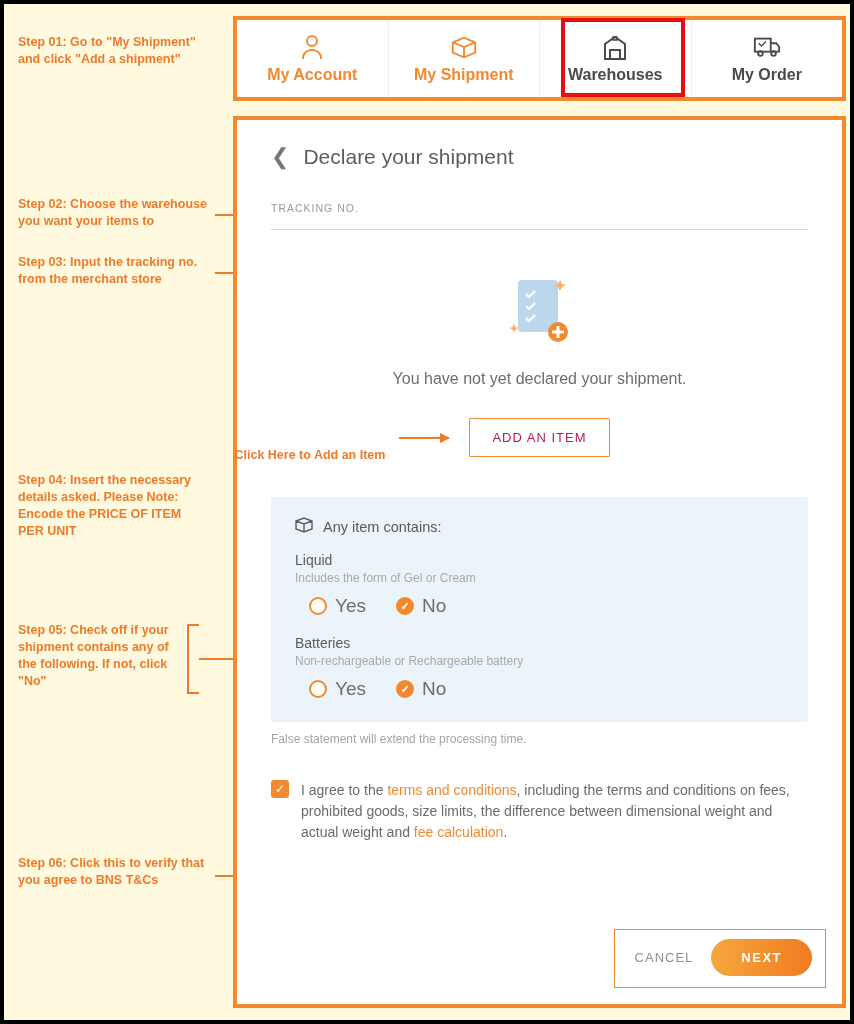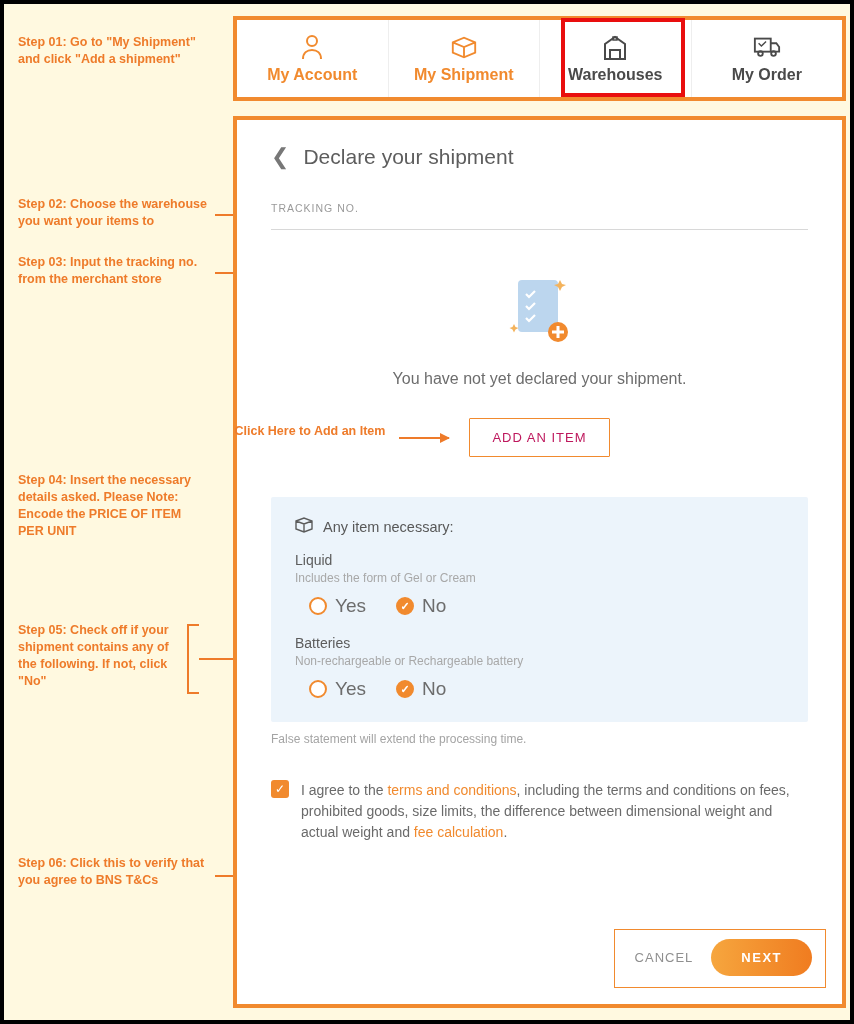--- a/index.html
+++ b/index.html
@@ -139,34 +139,34 @@
           <path d="M22 20l3 3 6-6 M22 32l3 3 6-6 M22 44l3 3 6-6" stroke="#fff" stroke-width="2.2" fill="none"></path>
           <circle cx="54" cy="58" r="10" fill="#f18a2e"></circle>
           <path d="M54 52v12 M48 58h12" stroke="#fff" stroke-width="3"></path>
           <path d="M56 6l2 4 4 1-4 2-2 4-2-4-4-2 4-1z" fill="#f4b35c"></path>
           <path d="M10 50l1.5 3 3 1-3 1.5-1.5 3-1.5-3-3-1.5 3-1z" fill="#f4b35c"></path>
         </svg>
       </span>
       <div class="empty-msg">You have not yet declared your shipment.</div>
 
       <div style="position:relative; display:inline-block;">
-        <div class="add-click-hint" style="left:-235px; top:36px;">Click Here to Add an Item</div>
+        <div class="add-click-hint" style="left:-235px; top:60px;">Click Here to Add an Item</div>
         <div class="arrow" style="position:absolute; left:-70px; top:49px; width:50px;"></div>
         <button class="add-item-btn">ADD AN ITEM</button>
       </div>
     </div>
 
     <div class="contains-box">
       <div class="contains-title">
         <span>
           <svg width="18" height="16" viewBox="0 0 18 16">
               <path d="M1 4l8-3 8 3v8l-8 3-8-3V4z M1 4l8 3 8-3 M9 7v8" fill="none" stroke="#5b5b5b" stroke-width="1.4"></path>
             </svg>
         </span>
-        <span>Any item necessary:</span>
+        <span>Any item contains:</span>
       </div>
 
       <div class="op-title">Liquid</div>
       <div class="op-sub">Includes the form of Gel or Cream</div>
       <div class="radios">
         <div class="radio">
             <span class="rdot"></span>
             <span>Yes</span>
           </div>
         <div class="radio">

